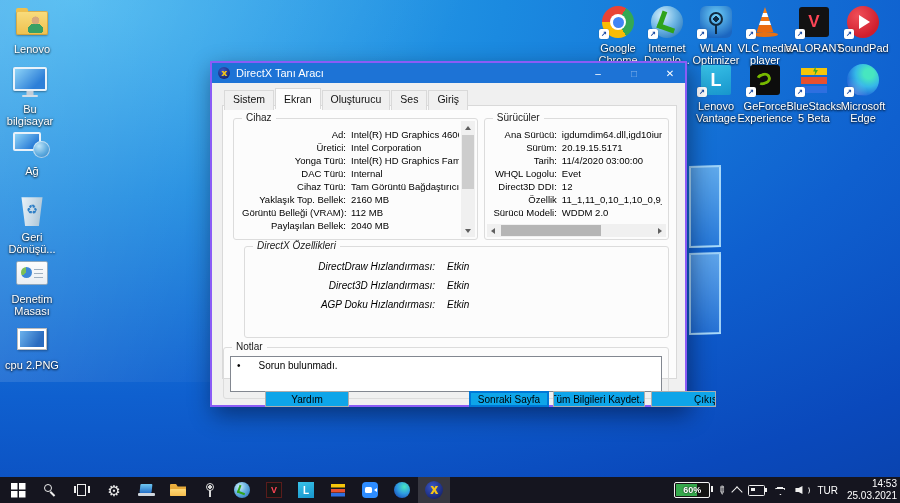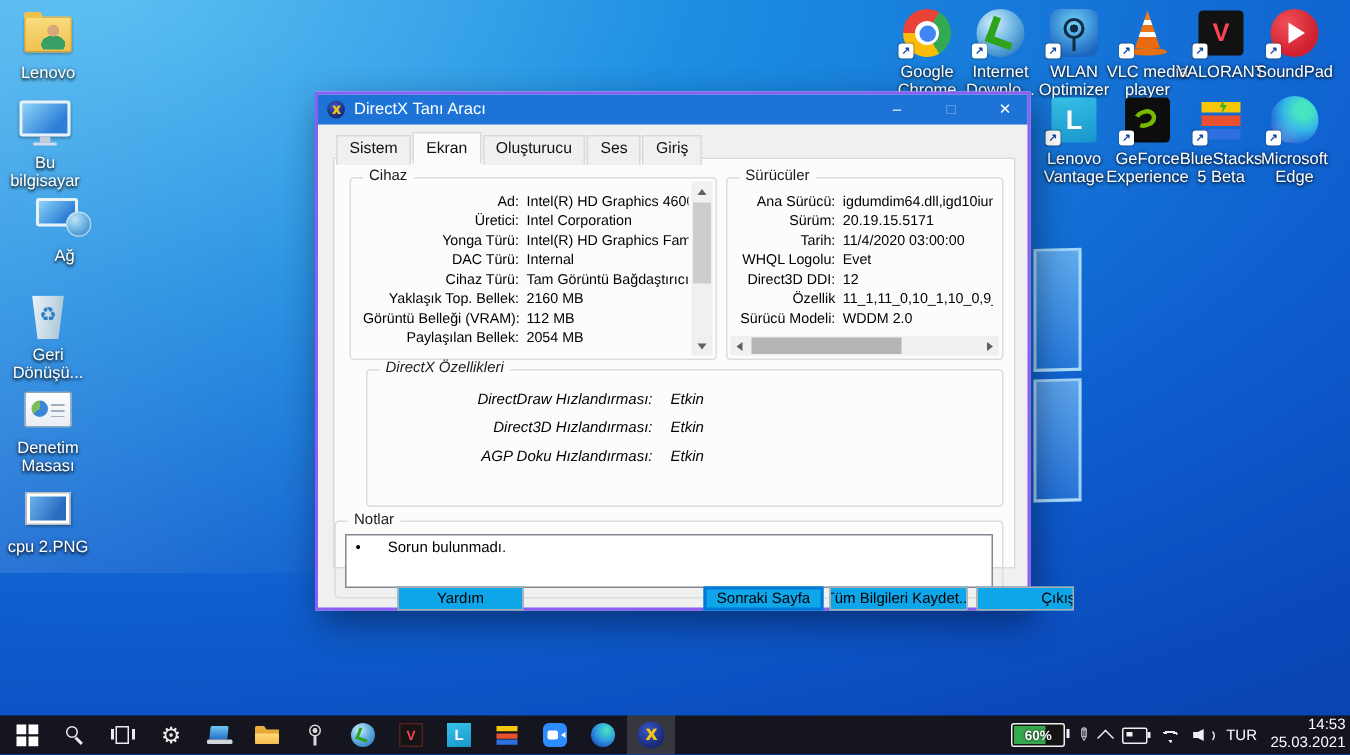--- a/index.html
+++ b/index.html
@@ -13,21 +13,21 @@
   .winlogo{position:absolute;left:652px;top:166px;width:70px;height:170px;display:grid;
     grid-template-columns:32px 32px;grid-template-rows:82px 82px;gap:5px;transform:skewY(-1.5deg);}
   .winlogo span{background:linear-gradient(205deg, rgba(160,220,255,.55), rgba(90,170,240,.22));
     border:2px solid rgba(190,232,255,.8);box-sizing:border-box;}
 
   
   .dicon{position:absolute;width:58px;display:flex;flex-direction:column;align-items:center;gap:3px;cursor:default;}
   .dicon .glyph{width:38px;height:34px;position:relative;display:flex;align-items:center;justify-content:center;}
   .dicon .lbl{font-size:11px;color:#fff;text-align:center;line-height:1.12;max-width:60px;
     text-shadow:0 1px 2px rgba(0,0,0,.85),0 0 3px rgba(0,0,0,.45);word-wrap:break-word;}
-  .pl0{left:3px;top:6px}.pl1{left:1px;top:66px}.pl2{left:14px;top:128px}
+  .pl0{left:3px;top:6px}.pl1{left:1px;top:66px}.pl2{left:3px;top:128px}
   .pl3{left:3px;top:194px}.pl4{left:3px;top:256px}.pl5{left:3px;top:322px}
   .pr0{left:589px;top:5px}.pr1{left:638px;top:5px}.pr2{left:687px;top:5px}
   .pr3{left:736px;top:5px}.pr4{left:785px;top:5px}.pr5{left:834px;top:5px}
   .pr6{left:687px;top:63px}.pr7{left:736px;top:63px}.pr8{left:785px;top:63px}.pr9{left:834px;top:63px}
 
   .sc{position:absolute;left:0;bottom:0;width:10px;height:10px;background:#fff;border-radius:2px;
     display:flex;align-items:center;justify-content:center;box-shadow:0 0 1px rgba(0,0,0,.5);}
   .sc::after{content:"\2197";font-size:7px;color:#1446a0;font-weight:bold;}
 
   .ic-userfolder{width:32px;height:24px;background:linear-gradient(#f9dd7e,#eec04e);border-radius:2px;position:relative;
@@ -398,21 +398,21 @@
           <div class="frow">
               <span class="flab">Yaklaşık Top. Bellek:</span>
               <span class="fval">2160 MB</span>
             </div>
           <div class="frow">
               <span class="flab">Görüntü Belleği (VRAM):</span>
               <span class="fval">112 MB</span>
             </div>
           <div class="frow">
               <span class="flab">Paylaşılan Bellek:</span>
-              <span class="fval">2054 MB</span>
+              <span class="fval">2040 MB</span>
             </div>
         </div>
         <div class="vscroll">
           <span class="sb-btn up"></span>
           <span class="sb-thumb"></span>
           <span class="sb-btn down"></span>
         </div>
       </div>
 
       <div class="groupbox gb-drivers">

